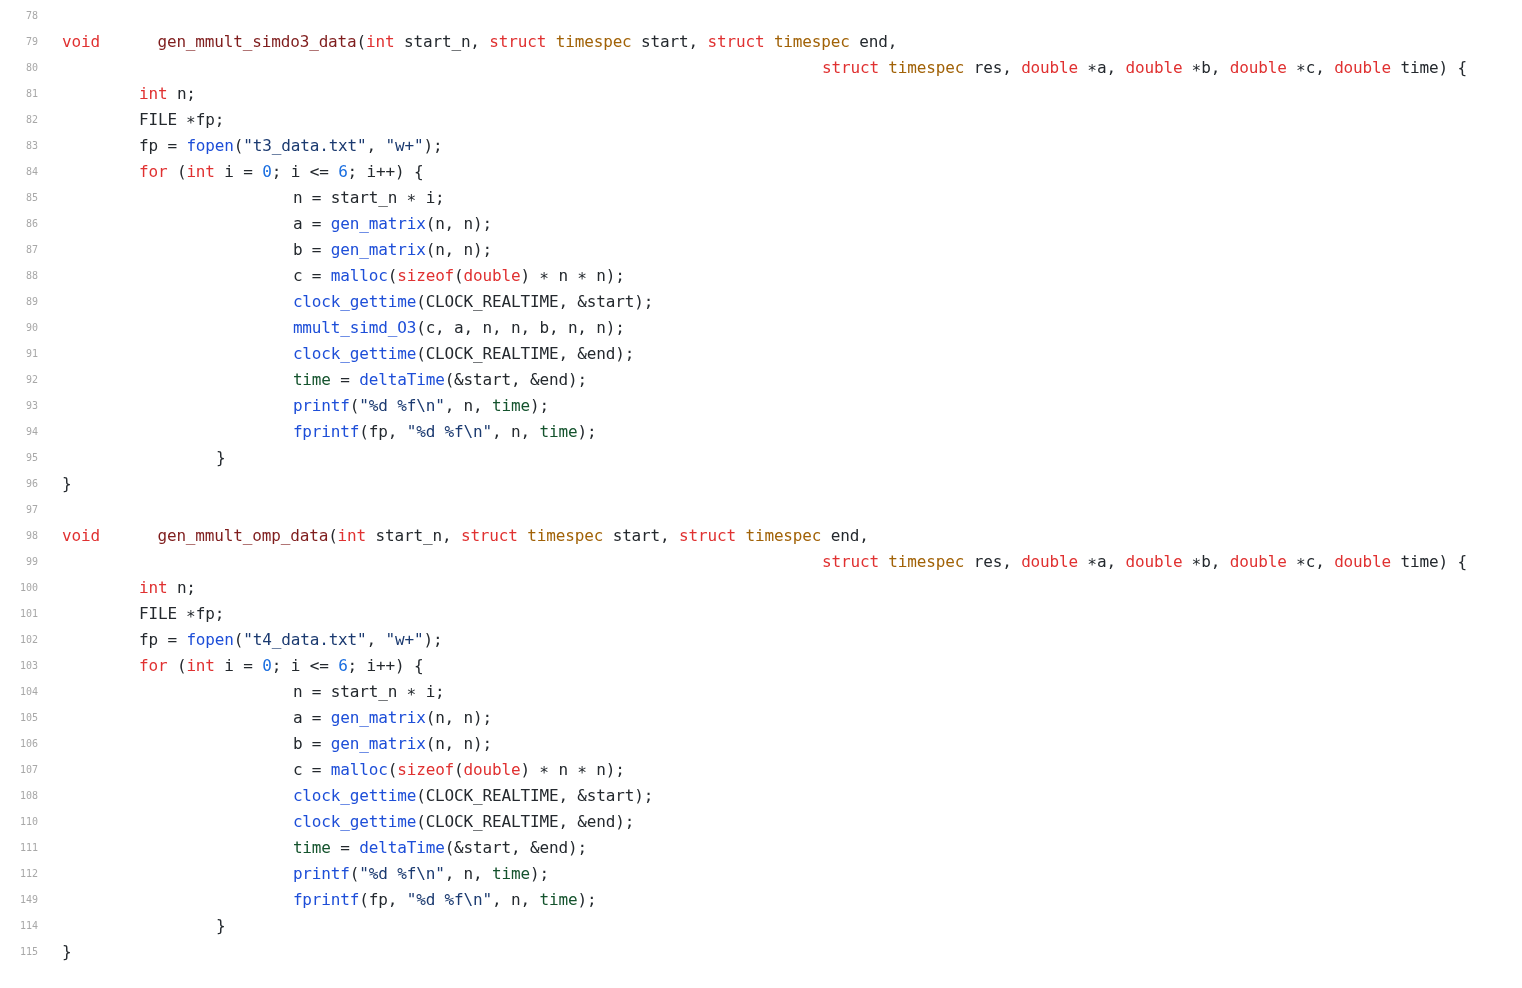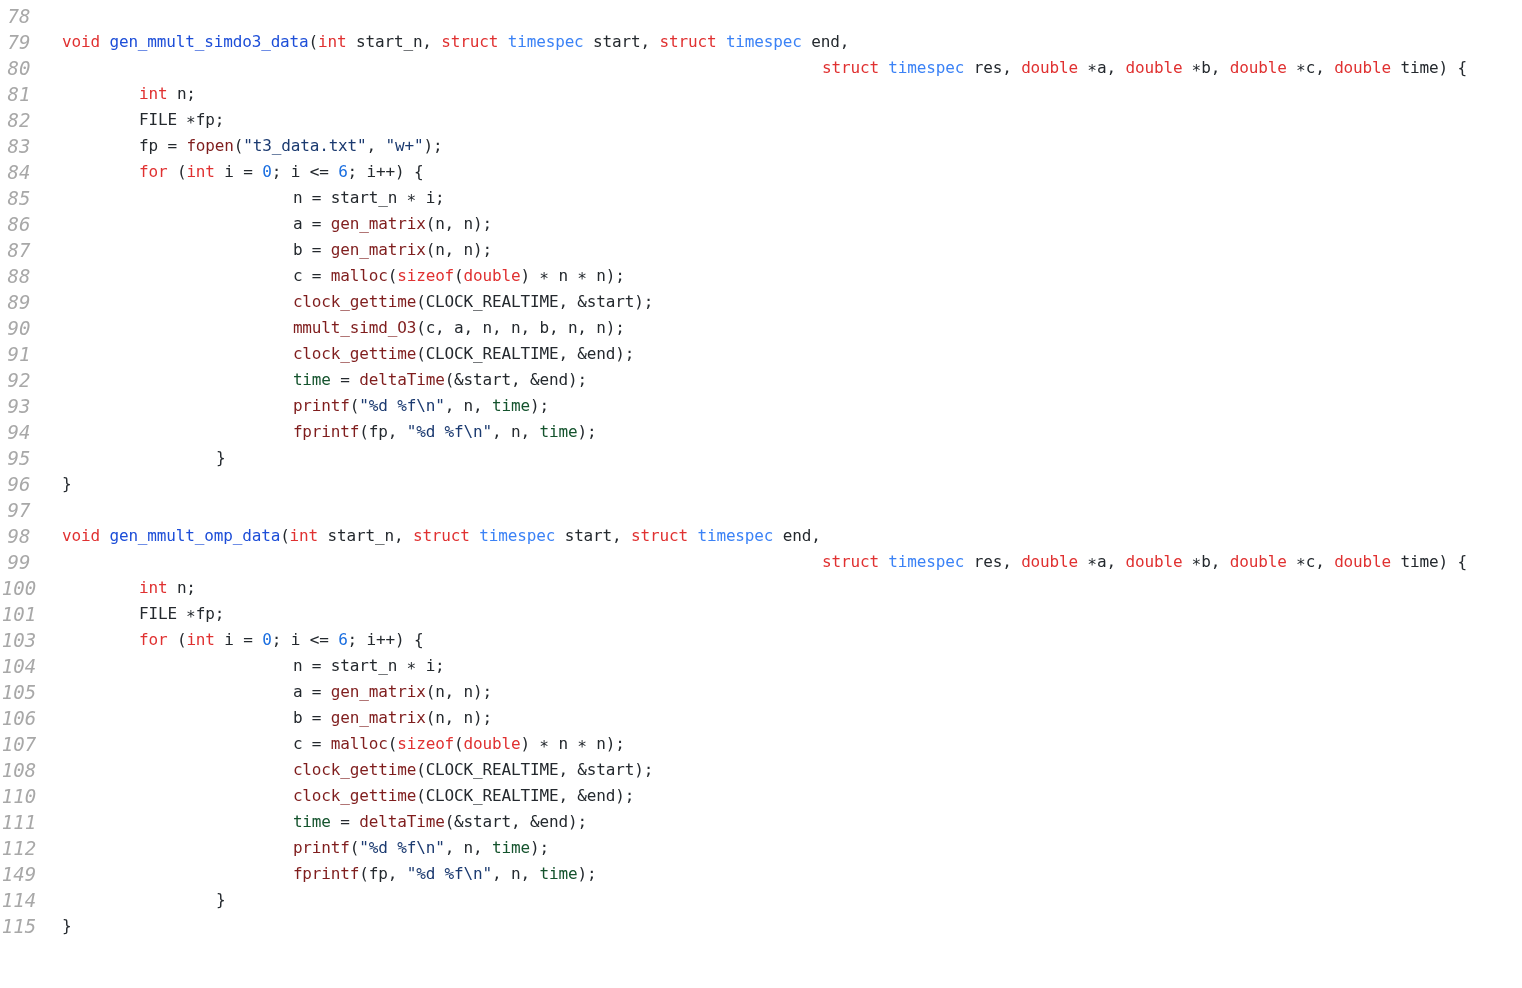--- a/index.html
+++ b/index.html
@@ -25,42 +25,41 @@
   .code-line {
     display: flex;
     align-items: flex-start;
     height: 26px;
     line-height: 26px;
     white-space: pre;
   }
   .line-number {
     width: 38px;
     min-width: 38px;
-    text-align: center;
+    text-align: right;
     color: #a8a8a8;
-    font-size: 19px;
+    font-size: 10px;
     font-family: "DejaVu Sans Mono", "Liberation Mono", monospace;
     padding-right: 0;
     user-select: none;
     letter-spacing: 0px;
-    font-style: italic;
   }
   .line-content {
     margin-left: 24px;
     font-size: 16px;
     font-family: "DejaVu Sans Mono", "Liberation Mono", monospace;
     color: #24292e;
     white-space: pre;
     letter-spacing: -0.15px;
   }
   .tok-plain    { color: #24292e; }
   .tok-keyword  { color: #e03131; }
-  .tok-type     { color: #3b82f6; }
-  .tok-func     { color: #7f1d1d; }
-  .tok-funcdef  { color: #1d4ed8; }
+  .tok-type     { color: #a16207; }
+  .tok-func     { color: #1d4ed8; }
+  .tok-funcdef  { color: #7f1d1d; margin-left: 48px; }
   .tok-string   { color: #1b3a70; }
   .tok-number   { color: #1a6ee0; }
   .tok-var      { color: #14532d; }
 </style>
 </head>
 <body>
 
 <div id="code-viewer">
     <div class="code-line"><span class="line-number">78</span><span class="line-content"></span></div>
     <div class="code-line"><span class="line-number">79</span><span class="line-content"><span class="tok-keyword">void</span><span class="tok-plain"> </span><span class="tok-funcdef">gen_mmult_simdo3_data</span><span class="tok-plain">(</span><span class="tok-keyword">int</span><span class="tok-plain"> start_n, </span><span class="tok-keyword">struct</span><span class="tok-plain"> </span><span class="tok-type">timespec</span><span class="tok-plain"> start, </span><span class="tok-keyword">struct</span><span class="tok-plain"> </span><span class="tok-type">timespec</span><span class="tok-plain"> end,</span></span></div>
@@ -79,20 +78,21 @@
     <div class="code-line"><span class="line-number">92</span><span class="line-content" style="padding-left: 230.88px;"><span class="tok-var">time</span><span class="tok-plain"> = </span><span class="tok-func">deltaTime</span><span class="tok-plain">(&amp;start, &amp;end);</span></span></div>
     <div class="code-line"><span class="line-number">93</span><span class="line-content" style="padding-left: 230.88px;"><span class="tok-func">printf</span><span class="tok-plain">(</span><span class="tok-string">"%d %f\n"</span><span class="tok-plain">, n, </span><span class="tok-var">time</span><span class="tok-plain">);</span></span></div>
     <div class="code-line"><span class="line-number">94</span><span class="line-content" style="padding-left: 230.88px;"><span class="tok-func">fprintf</span><span class="tok-plain">(fp, </span><span class="tok-string">"%d %f\n"</span><span class="tok-plain">, n, </span><span class="tok-var">time</span><span class="tok-plain">);</span></span></div>
     <div class="code-line"><span class="line-number">95</span><span class="line-content" style="padding-left: 153.92px;"><span class="tok-plain">}</span></span></div>
     <div class="code-line"><span class="line-number">96</span><span class="line-content"><span class="tok-plain">}</span></span></div>
     <div class="code-line"><span class="line-number">97</span><span class="line-content"></span></div>
     <div class="code-line"><span class="line-number">98</span><span class="line-content"><span class="tok-keyword">void</span><span class="tok-plain"> </span><span class="tok-funcdef">gen_mmult_omp_data</span><span class="tok-plain">(</span><span class="tok-keyword">int</span><span class="tok-plain"> start_n, </span><span class="tok-keyword">struct</span><span class="tok-plain"> </span><span class="tok-type">timespec</span><span class="tok-plain"> start, </span><span class="tok-keyword">struct</span><span class="tok-plain"> </span><span class="tok-type">timespec</span><span class="tok-plain"> end,</span></span></div>
     <div class="code-line"><span class="line-number">99</span><span class="line-content" style="padding-left: 759.98px;"><span class="tok-keyword">struct</span><span class="tok-plain"> </span><span class="tok-type">timespec</span><span class="tok-plain"> res, </span><span class="tok-keyword">double</span><span class="tok-plain"> ∗a, </span><span class="tok-keyword">double</span><span class="tok-plain"> ∗b, </span><span class="tok-keyword">double</span><span class="tok-plain"> ∗c, </span><span class="tok-keyword">double</span><span class="tok-plain"> time) {</span></span></div>
     <div class="code-line"><span class="line-number">100</span><span class="line-content" style="padding-left: 76.96px;"><span class="tok-keyword">int</span><span class="tok-plain"> n;</span></span></div>
     <div class="code-line"><span class="line-number">101</span><span class="line-content" style="padding-left: 76.96px;"><span class="tok-plain">FILE ∗fp;</span></span></div>
+    <div class="code-line"><span class="line-number">102</span><span class="line-content" style="padding-left: 76.96px;"><span class="tok-plain">fp = </span><span class="tok-func">fopen</span><span class="tok-plain">(</span><span class="tok-string">"t4_data.txt"</span><span class="tok-plain">, </span><span class="tok-string">"w+"</span><span class="tok-plain">);</span></span></div>
     <div class="code-line"><span class="line-number">103</span><span class="line-content" style="padding-left: 76.96px;"><span class="tok-keyword">for</span><span class="tok-plain"> (</span><span class="tok-keyword">int</span><span class="tok-plain"> i = </span><span class="tok-number">0</span><span class="tok-plain">; i &lt;= </span><span class="tok-number">6</span><span class="tok-plain">; i++) {</span></span></div>
     <div class="code-line"><span class="line-number">104</span><span class="line-content" style="padding-left: 230.88px;"><span class="tok-plain">n = start_n ∗ i;</span></span></div>
     <div class="code-line"><span class="line-number">105</span><span class="line-content" style="padding-left: 230.88px;"><span class="tok-plain">a = </span><span class="tok-func">gen_matrix</span><span class="tok-plain">(n, n);</span></span></div>
     <div class="code-line"><span class="line-number">106</span><span class="line-content" style="padding-left: 230.88px;"><span class="tok-plain">b = </span><span class="tok-func">gen_matrix</span><span class="tok-plain">(n, n);</span></span></div>
     <div class="code-line"><span class="line-number">107</span><span class="line-content" style="padding-left: 230.88px;"><span class="tok-plain">c = </span><span class="tok-func">malloc</span><span class="tok-plain">(</span><span class="tok-keyword">sizeof</span><span class="tok-plain">(</span><span class="tok-keyword">double</span><span class="tok-plain">) ∗ n ∗ n);</span></span></div>
     <div class="code-line"><span class="line-number">108</span><span class="line-content" style="padding-left: 230.88px;"><span class="tok-func">clock_gettime</span><span class="tok-plain">(CLOCK_REALTIME, &amp;start);</span></span></div>
     <div class="code-line"><span class="line-number">110</span><span class="line-content" style="padding-left: 230.88px;"><span class="tok-func">clock_gettime</span><span class="tok-plain">(CLOCK_REALTIME, &amp;end);</span></span></div>
     <div class="code-line"><span class="line-number">111</span><span class="line-content" style="padding-left: 230.88px;"><span class="tok-var">time</span><span class="tok-plain"> = </span><span class="tok-func">deltaTime</span><span class="tok-plain">(&amp;start, &amp;end);</span></span></div>
     <div class="code-line"><span class="line-number">112</span><span class="line-content" style="padding-left: 230.88px;"><span class="tok-func">printf</span><span class="tok-plain">(</span><span class="tok-string">"%d %f\n"</span><span class="tok-plain">, n, </span><span class="tok-var">time</span><span class="tok-plain">);</span></span></div>
     <div class="code-line"><span class="line-number">149</span><span class="line-content" style="padding-left: 230.88px;"><span class="tok-func">fprintf</span><span class="tok-plain">(fp, </span><span class="tok-string">"%d %f\n"</span><span class="tok-plain">, n, </span><span class="tok-var">time</span><span class="tok-plain">);</span></span></div>

